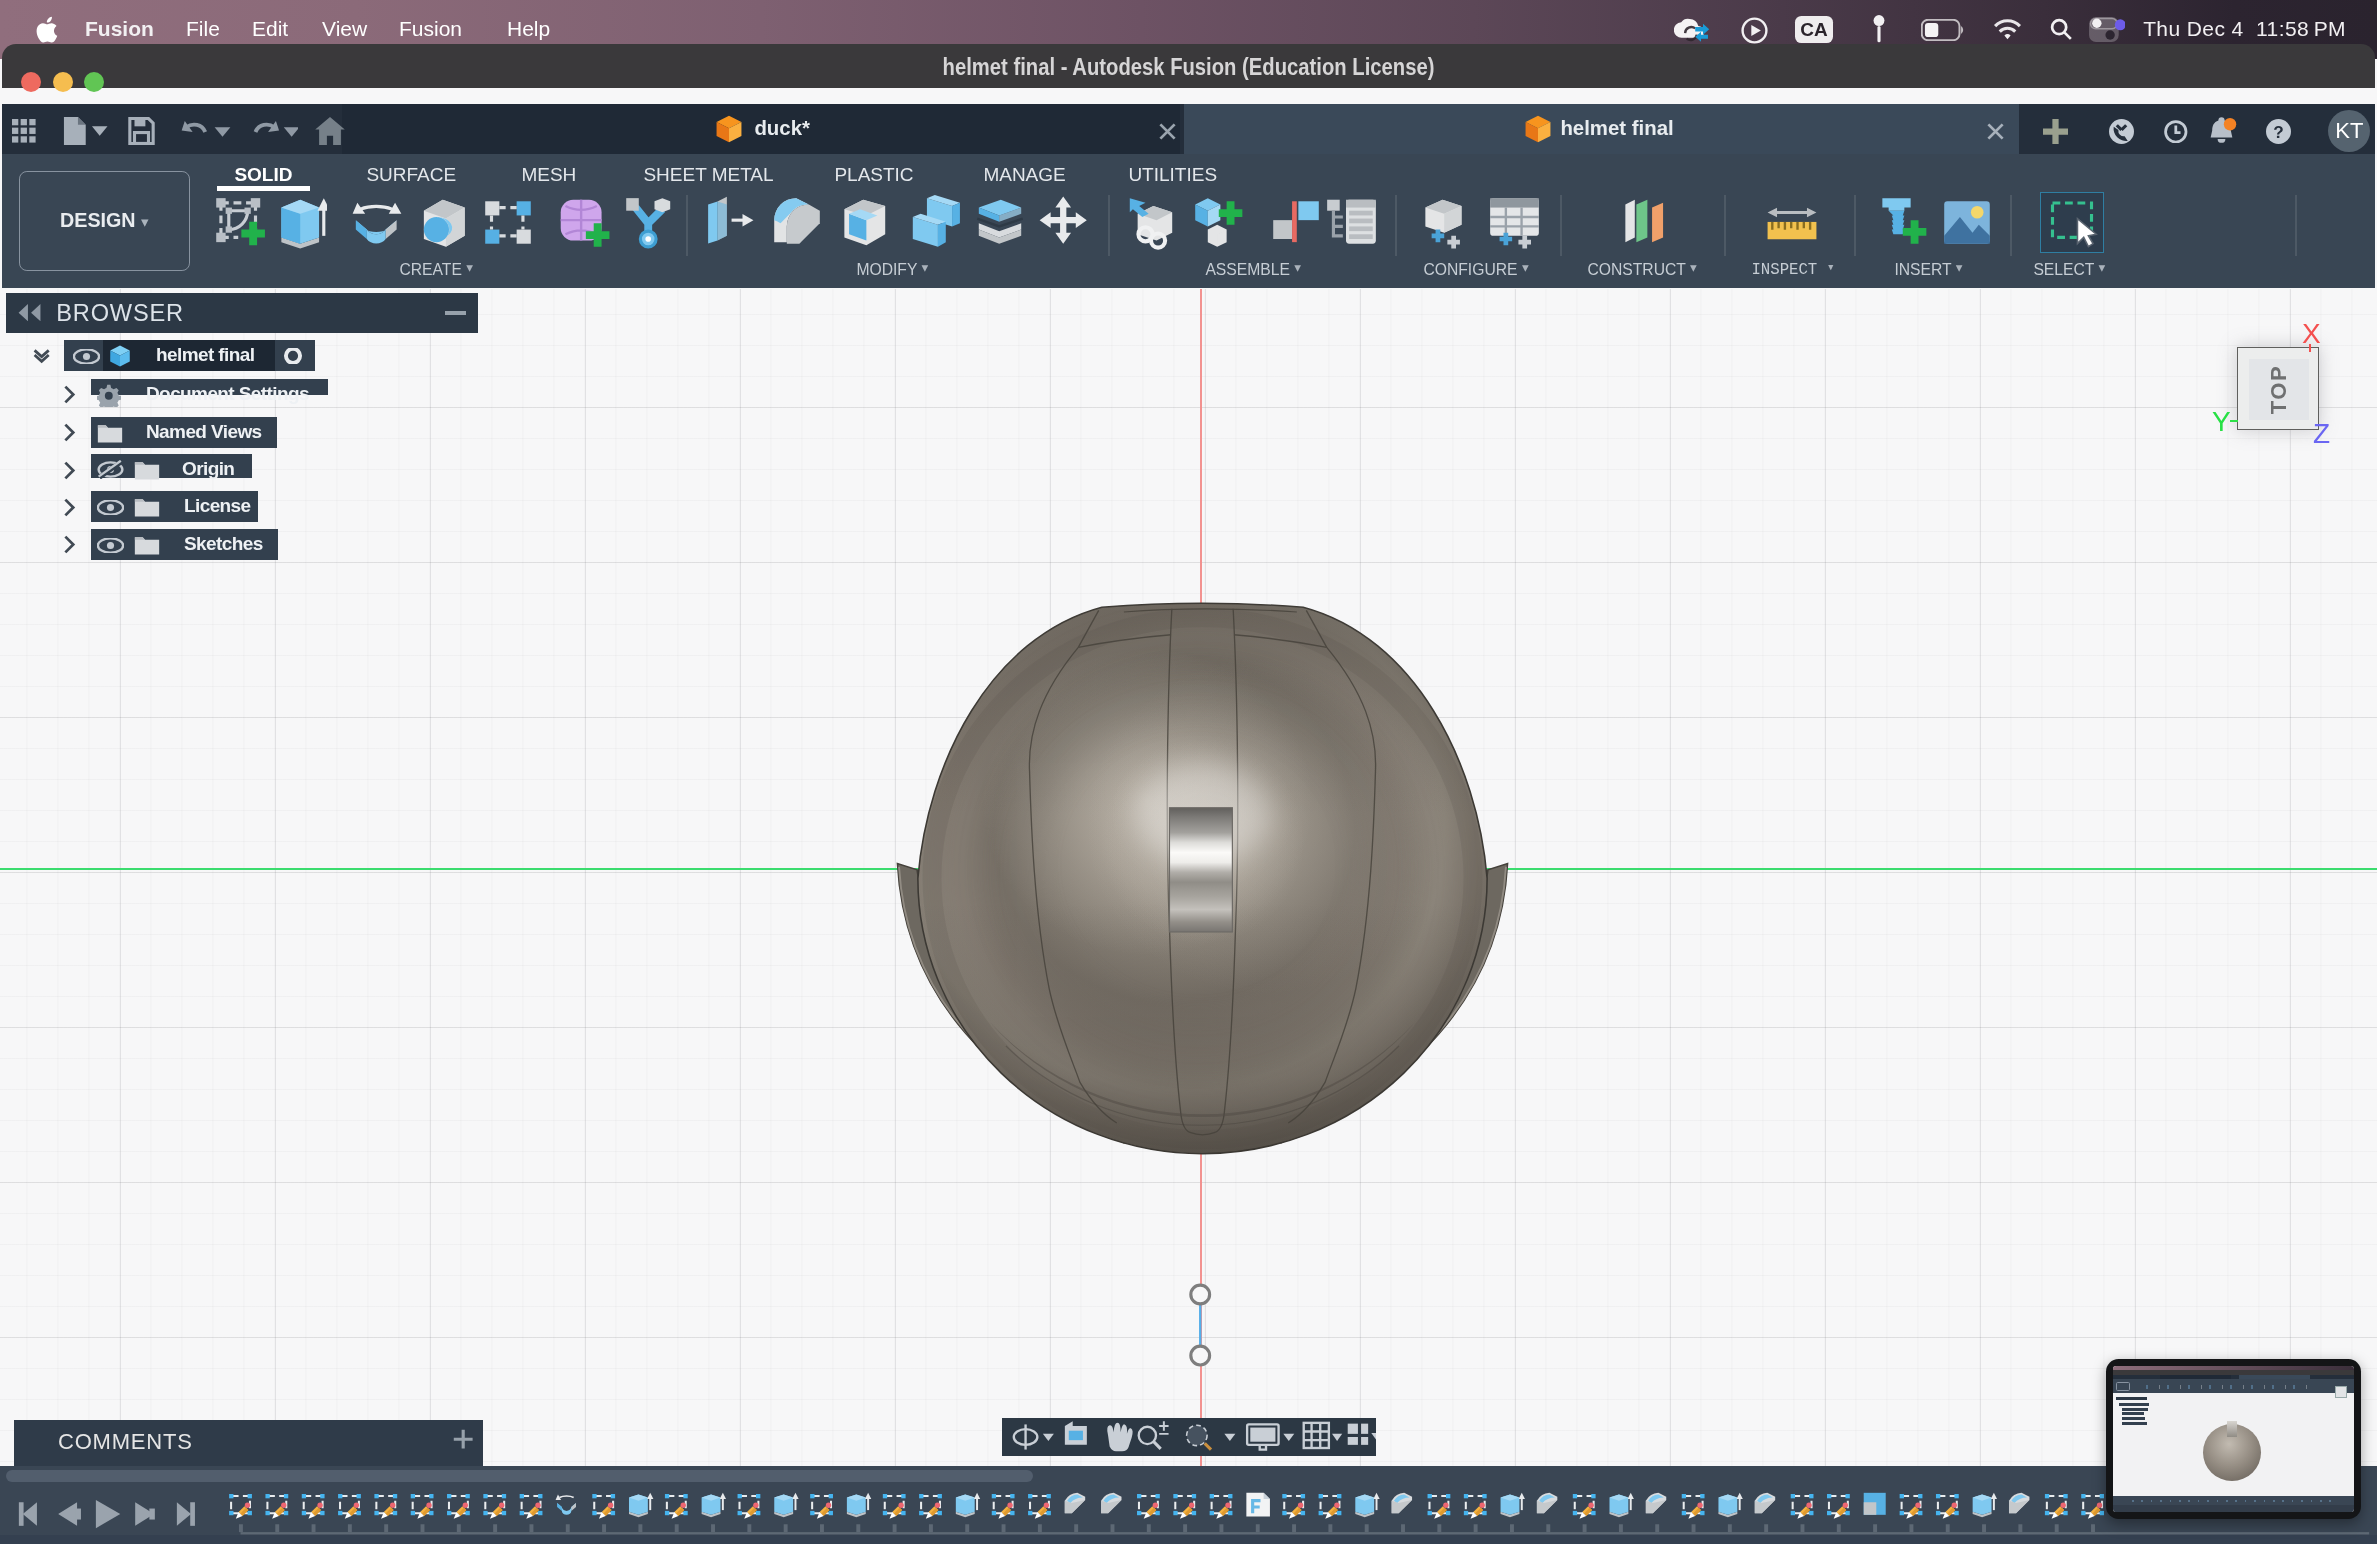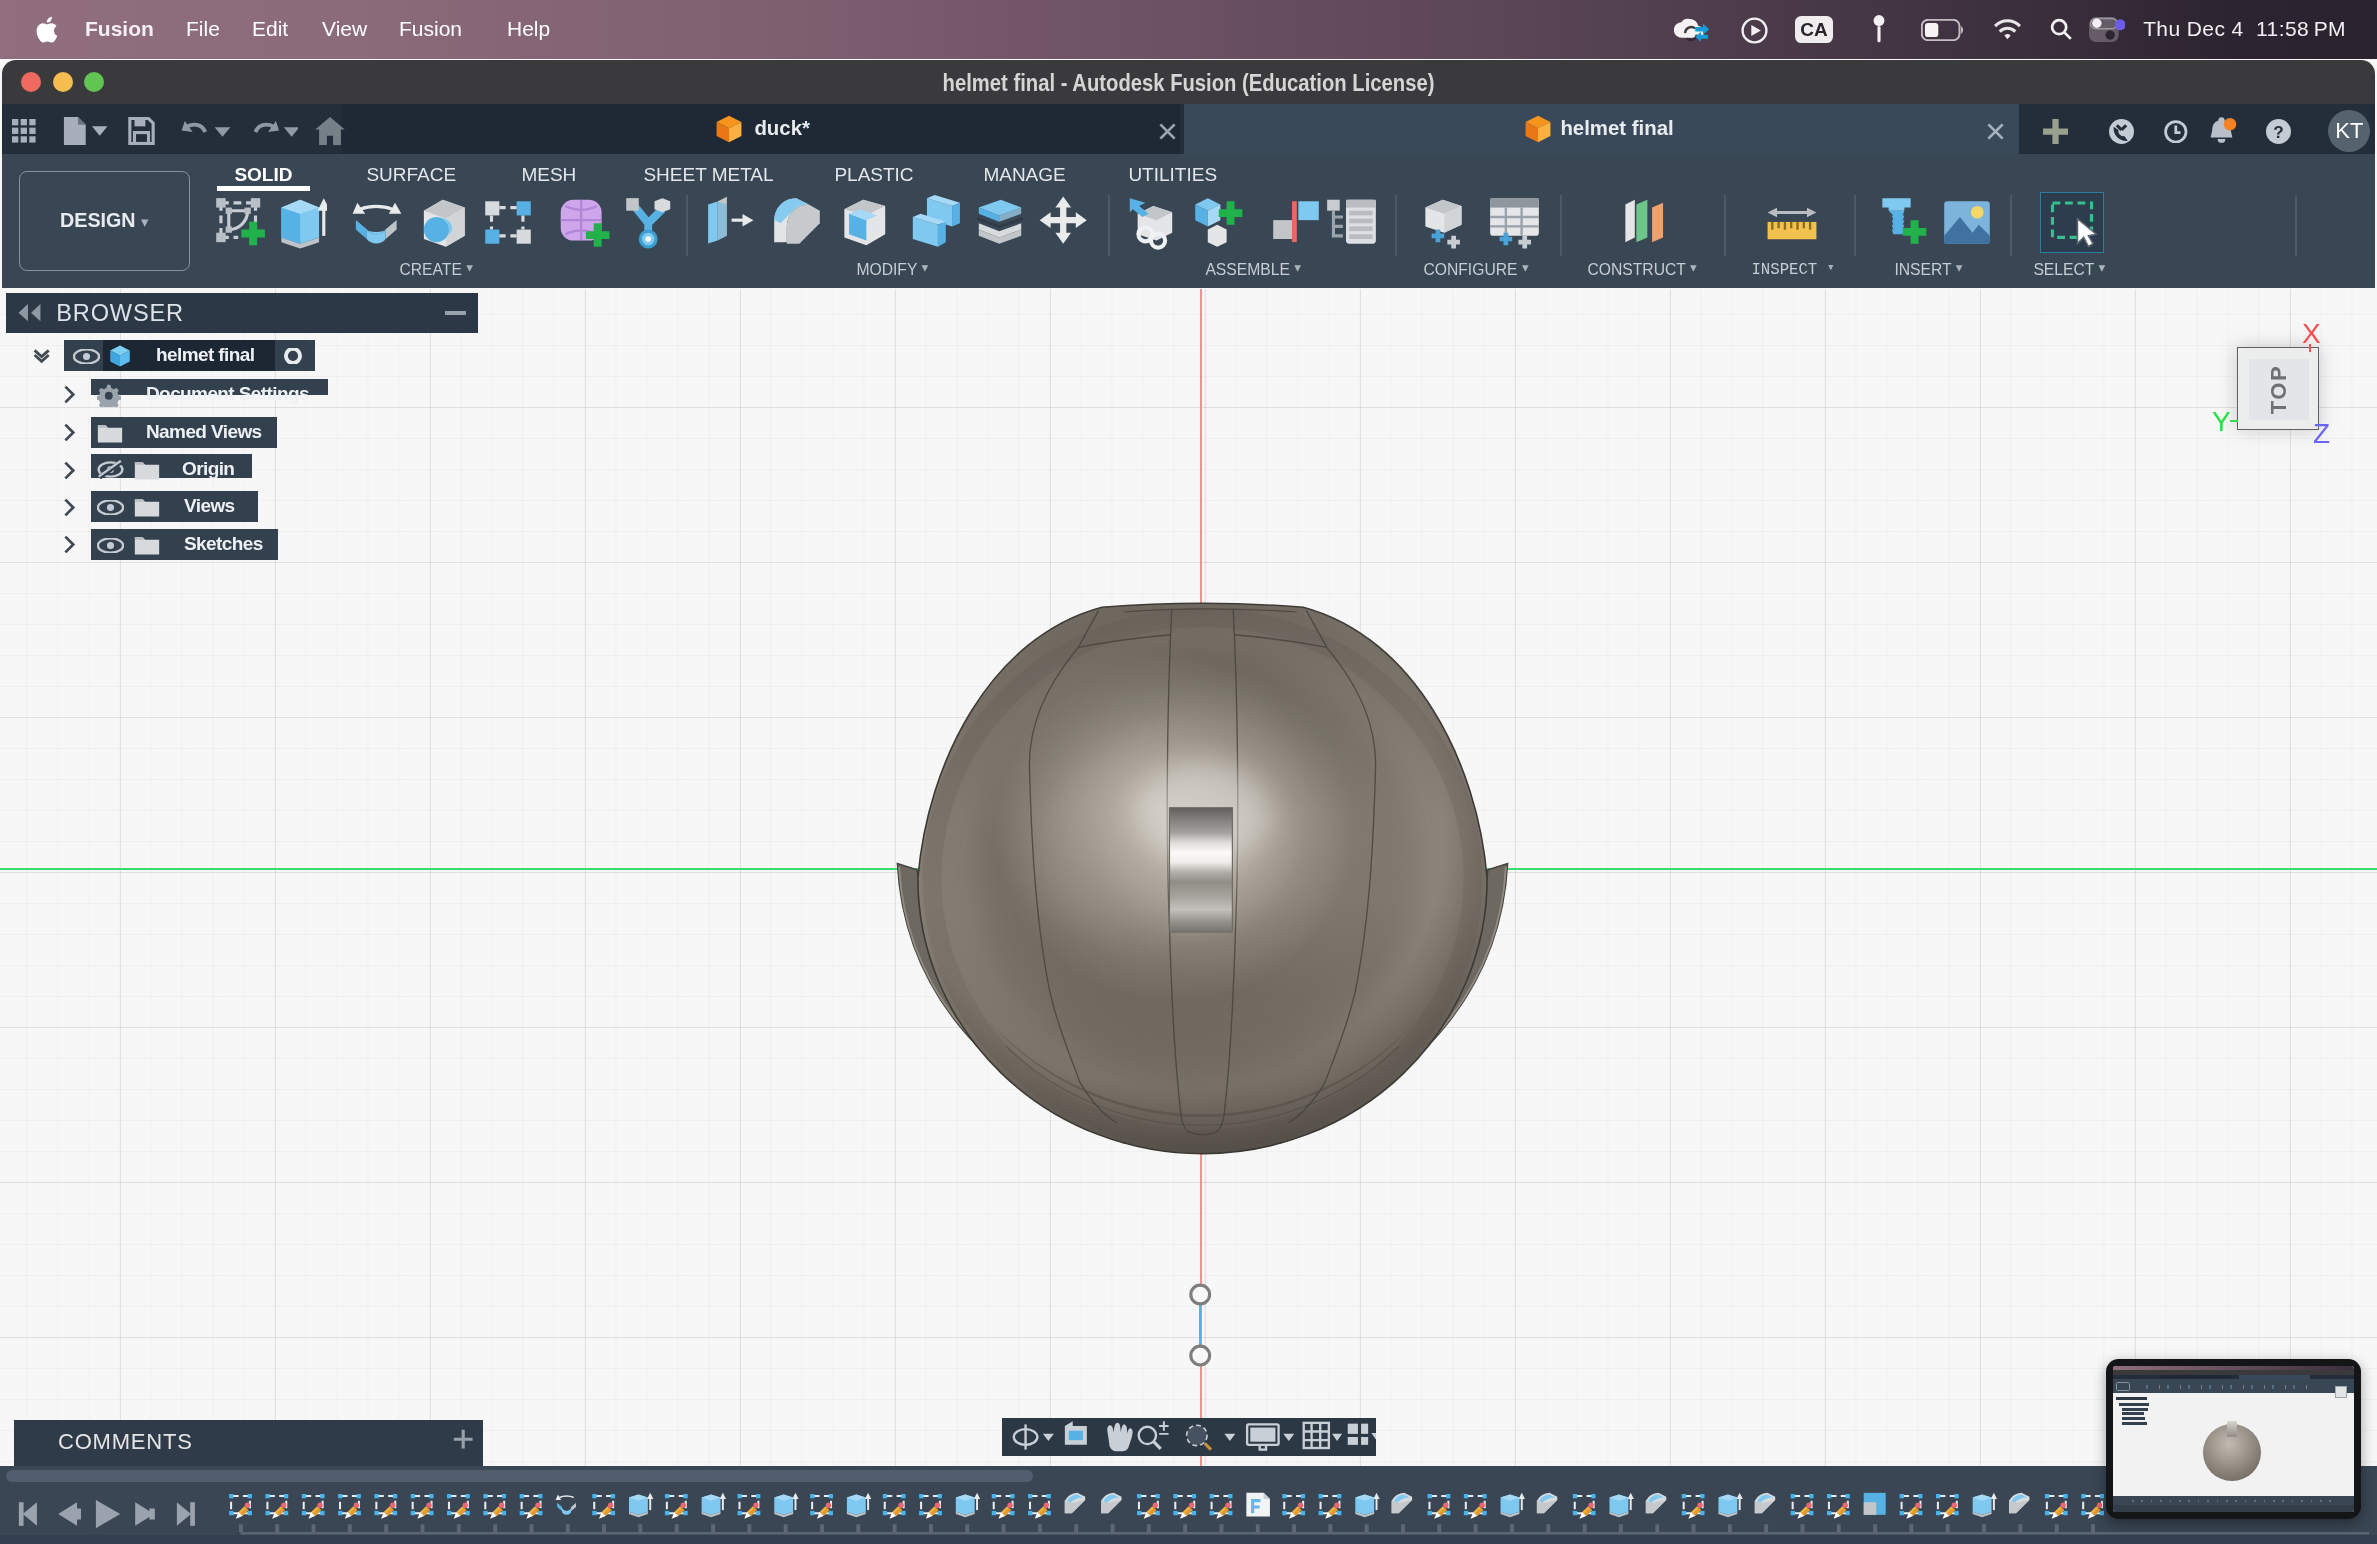--- a/index.html
+++ b/index.html
@@ -8,21 +8,21 @@
 .abs { position:absolute; }
 
 
 #menubar { position:absolute; left:0; top:0; width:2377px; height:59px;
   background:linear-gradient(90deg,#906e7d 0%,#8b6a79 15%,#7e6071 32%,#6d5264 48%,#5c4757 62%,#4a3a49 75%,#3a2e3b 86%,#2c2430 94%,#2a232e 100%);
   color:#fff; }
 #menubar .mi { position:absolute; top:0; height:59px; line-height:57px; font-size:21px; color:#ffffff; }
 #menubar .rt { position:absolute; top:0; height:54px; line-height:57px; font-size:21px; color:#f2f0f2; font-weight:600;}
 
 
-#titlebar { position:absolute; left:2.4px; top:60px; width:2373px; height:44px;
+#titlebar { position:absolute; left:2.4px; top:44px; width:2373px; height:44px;
   background:#3a393b; border-radius:14px 14px 0 0;padding-left:36px; }
 #titlebar .title { position:absolute; left:0; right:0; top:0; height:44px; line-height:46px; text-align:center;
   color:#d6d5d6; font-size:23px; font-weight:700; transform:scaleX(0.88); }
 .tl { position:absolute; top:72px; width:20.4px; height:20.4px; border-radius:50%; }
 
 #tabrow { position:absolute; left:2.4px; top:104px; width:2373px; height:50px; background:#242e3b; border-left:3.9px solid transparent; }
 .tab-duck { position:absolute; left:337px; top:0; width:838px; height:50px; background:#1f2936; }
 .tab-helmet { position:absolute; left:1179px; top:0; width:835px; height:50px; background:#3a4959; }
 .tabtxt { position:absolute; color:#e8ecef; font-size:20.4px; font-weight:700; top:13.4px; }
 
@@ -614,21 +614,21 @@
       </svg>
     <div class="brow" style="left:91px; top:491px; width:167px; height:31px;">
       <svg class="abs" style="left:6.3px; top:8.6px;" width="27" height="15" viewBox="0 0 34 19">
           <ellipse cx="17" cy="9.5" rx="16" ry="9" fill="none" stroke="#c4cad1" stroke-width="3"></ellipse>
           <circle cx="17" cy="9.5" r="4.5" fill="#c4cad1"></circle>
         </svg>
       <svg class="abs" style="left:43px; top:5.5px;" width="26" height="20.4" viewBox="0 0 33 26">
           <path fill="#d7dadd" d="M1 3 h10 l3 3 h18 v19 h-31 z"></path>
           <path fill="#b9bdc2" d="M1 3 h10 l3 3 h-13 z"></path>
         </svg>
-      <span class="abs" style="left:93px; top:3.9px;">Views</span>
+      <span class="abs" style="left:93px; top:3.9px;">License</span>
     </div>
     <svg class="abs" style="left:63px; top:535px;" width="13.4" height="19" viewBox="0 0 17 24">
         <path fill="none" stroke="#414a54" stroke-width="3.5" d="M3 2 L13 12 L3 22"></path>
       </svg>
     <div class="brow" style="left:91px; top:529px; width:187px; height:31px;">
       <svg class="abs" style="left:6.3px; top:8.6px;" width="27" height="15" viewBox="0 0 34 19">
           <ellipse cx="17" cy="9.5" rx="16" ry="9" fill="none" stroke="#c4cad1" stroke-width="3"></ellipse>
           <circle cx="17" cy="9.5" r="4.5" fill="#c4cad1"></circle>
         </svg>
       <svg class="abs" style="left:43px; top:5.5px;" width="26" height="20.4" viewBox="0 0 33 26">

